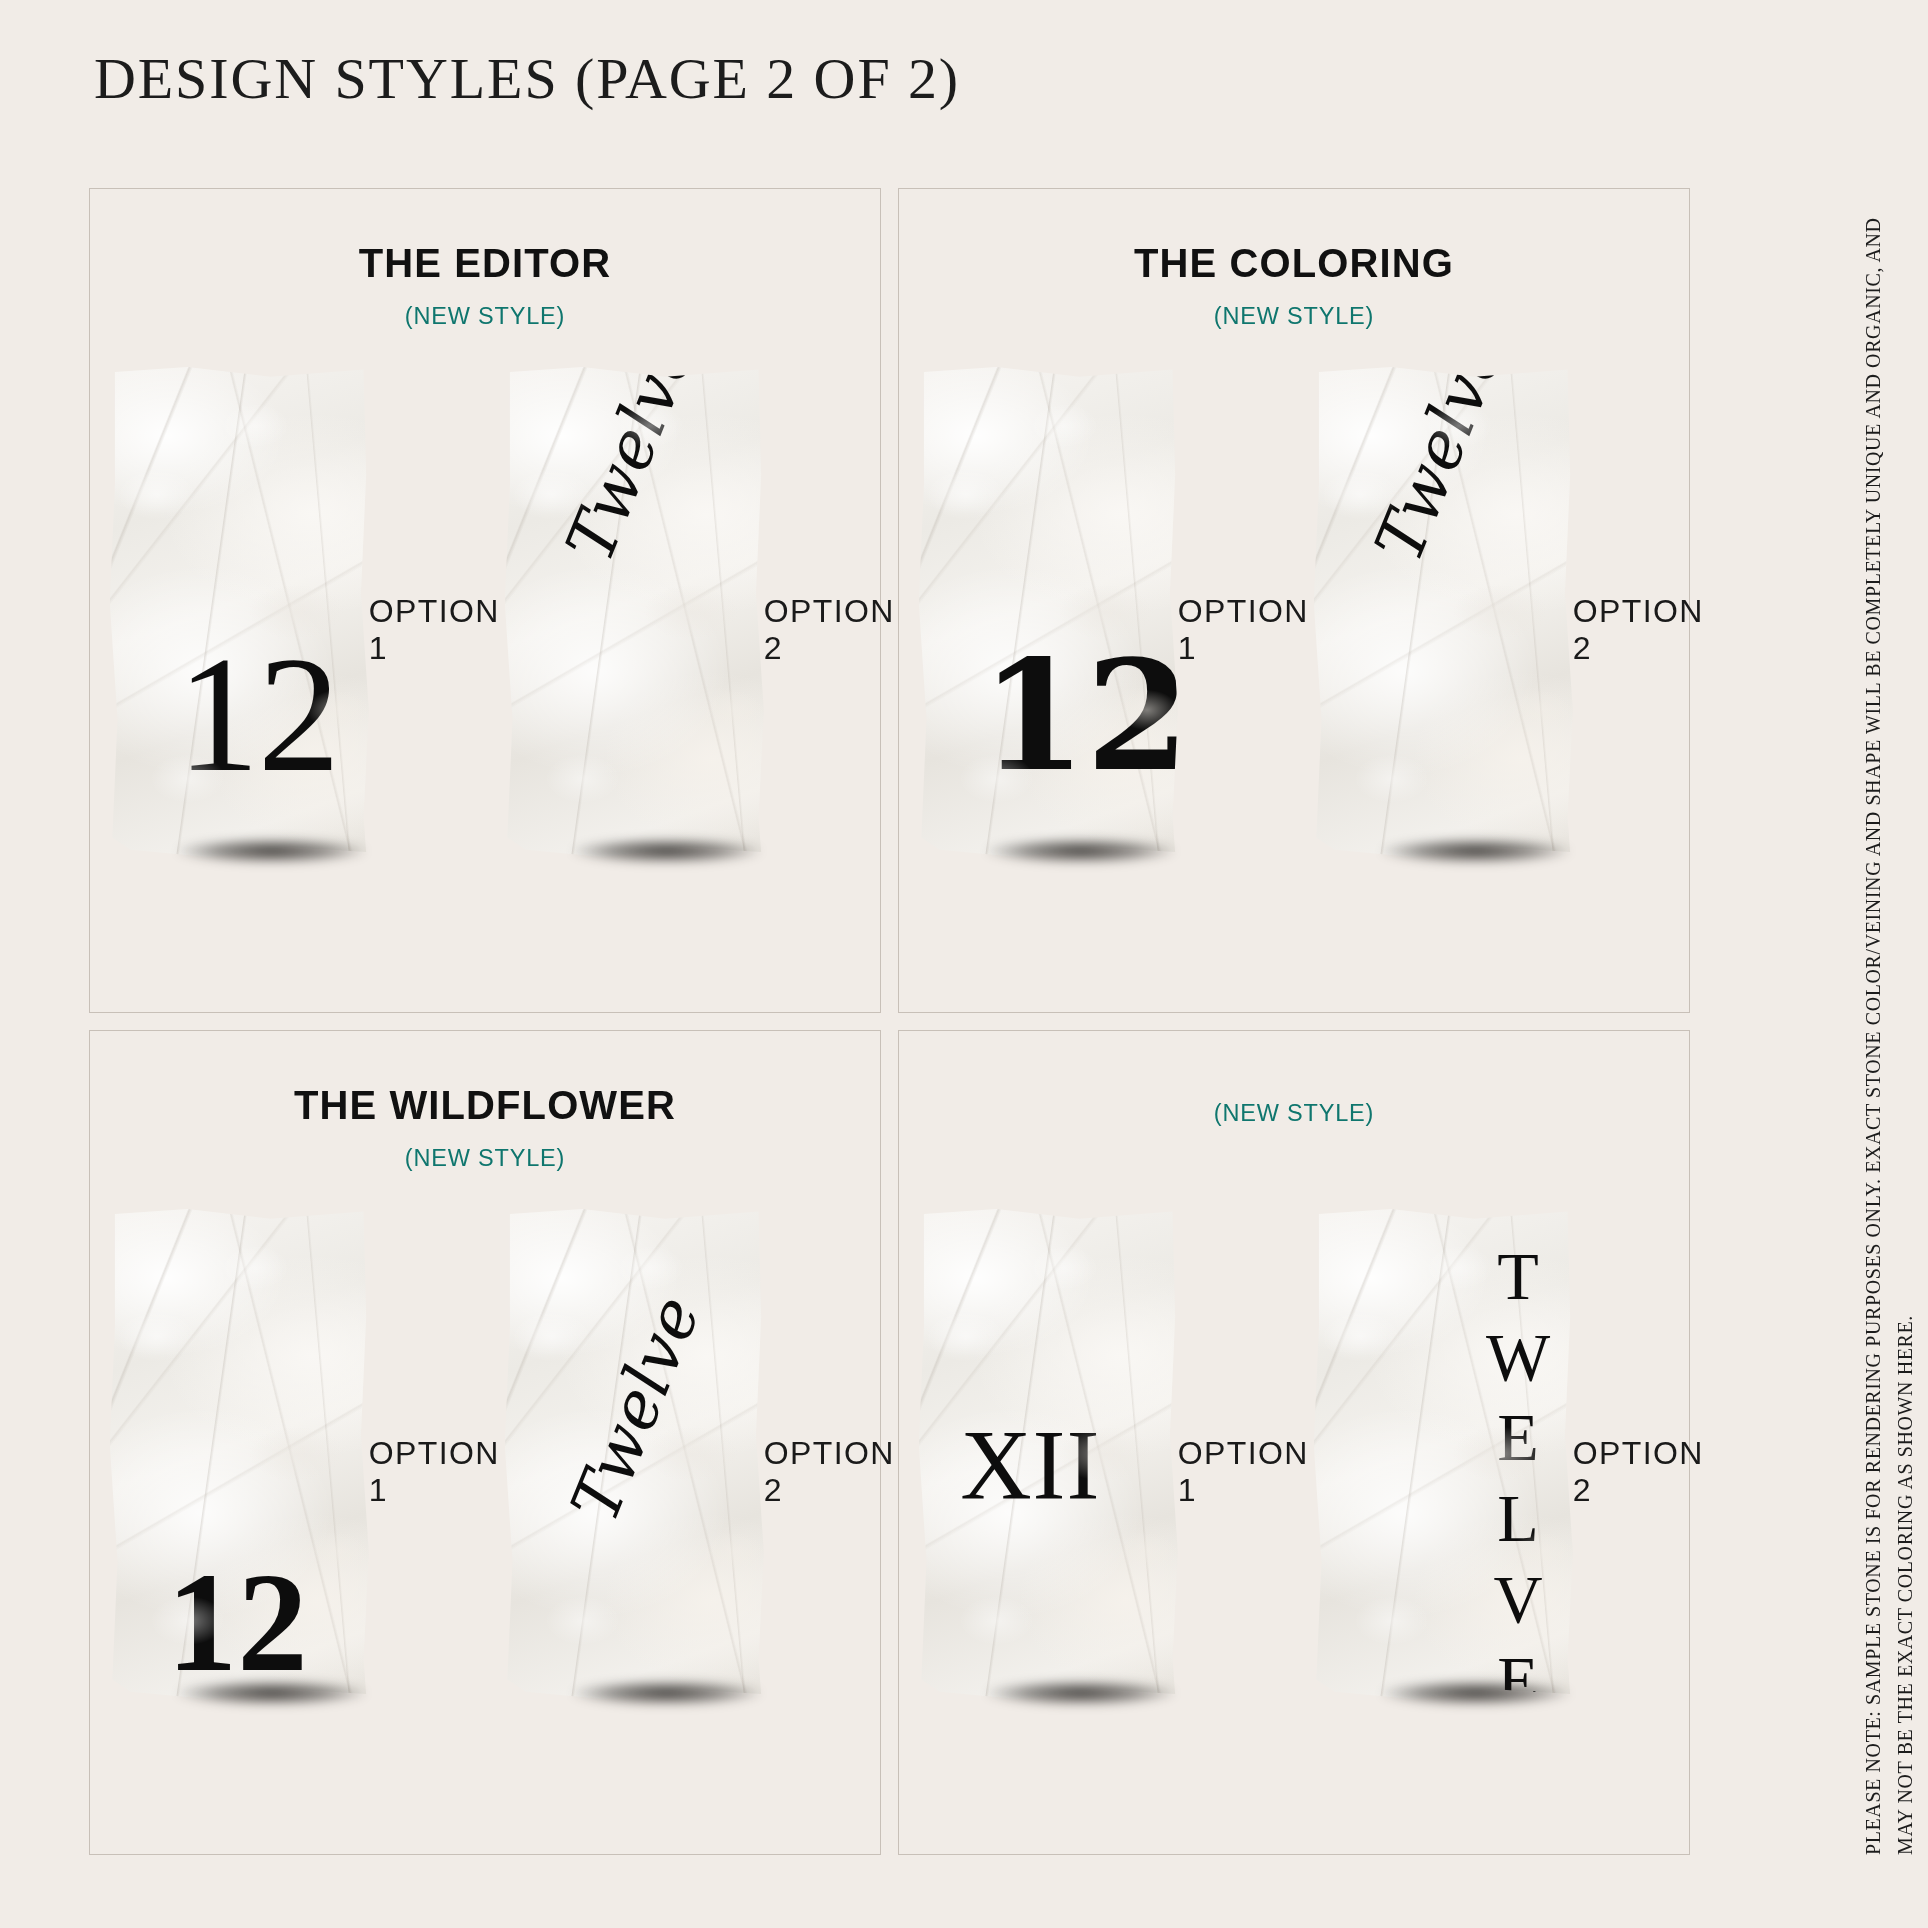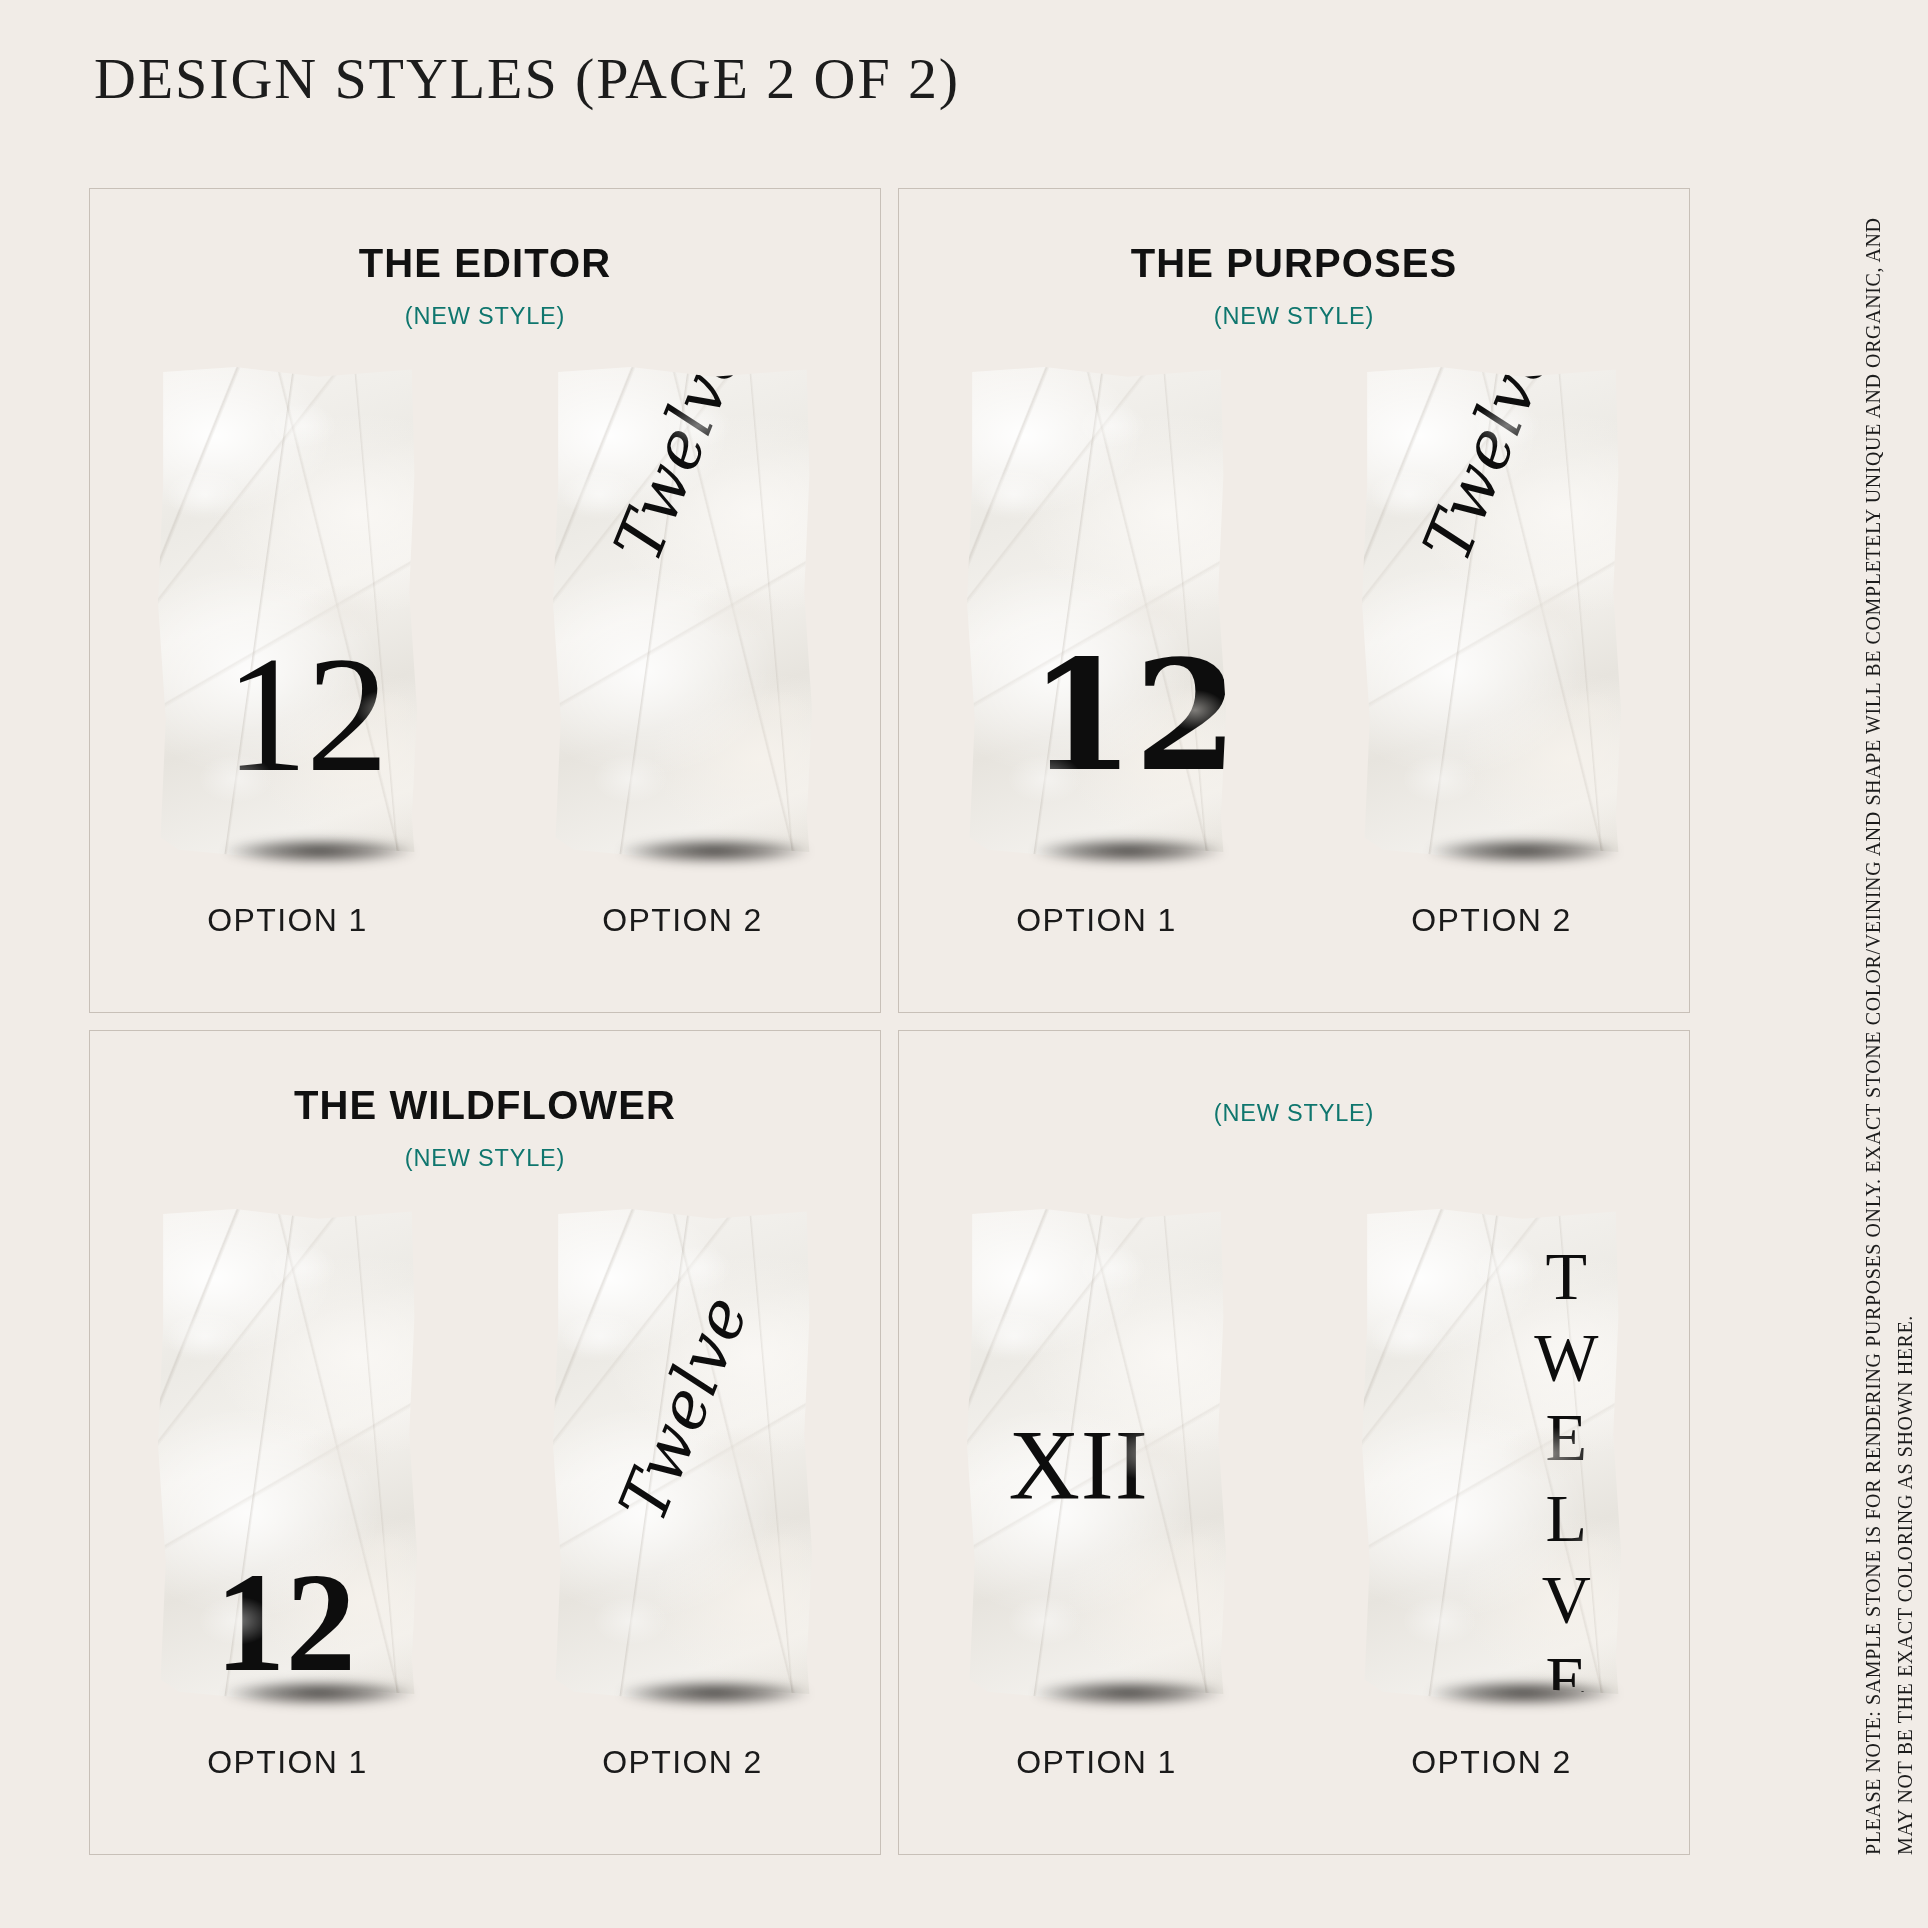--- a/index.html
+++ b/index.html
@@ -72,21 +72,21 @@
     right: 0;
     top: 169px;
     bottom: 22.6px;
     display: flex;
     justify-content: space-around;
     align-items: flex-start;
   }
   .option {
     width: 45%;
     display: flex;
-    flex-direction: column;
+    flex-direction: row;
     align-items: center;
   }
   .stone-wrap {
     position: relative;
     width: 278px;
     height: 508px;
     display: flex;
     align-items: center;
     justify-content: center;
   }
@@ -255,21 +255,21 @@
               <span class="mark mark-script mark-script-a">Twelve</span>
             </div>
             <div class="stone-shadow"></div>
           </div>
           <div class="option-label">OPTION 2</div>
         </div>
       </div>
     </div>
 
     <div class="card">
-      <div class="card-title">THE PURPOSES</div>
+      <div class="card-title">THE COLORING</div>
       <div class="card-subtitle">(NEW STYLE)</div>
       <div class="options">
         <div class="option">
           <div class="stone-wrap">
             <div class="stone">
               <span class="mark mark-num-socialite">12</span>
             </div>
             <div class="stone-shadow"></div>
           </div>
           <div class="option-label">OPTION 1</div>

